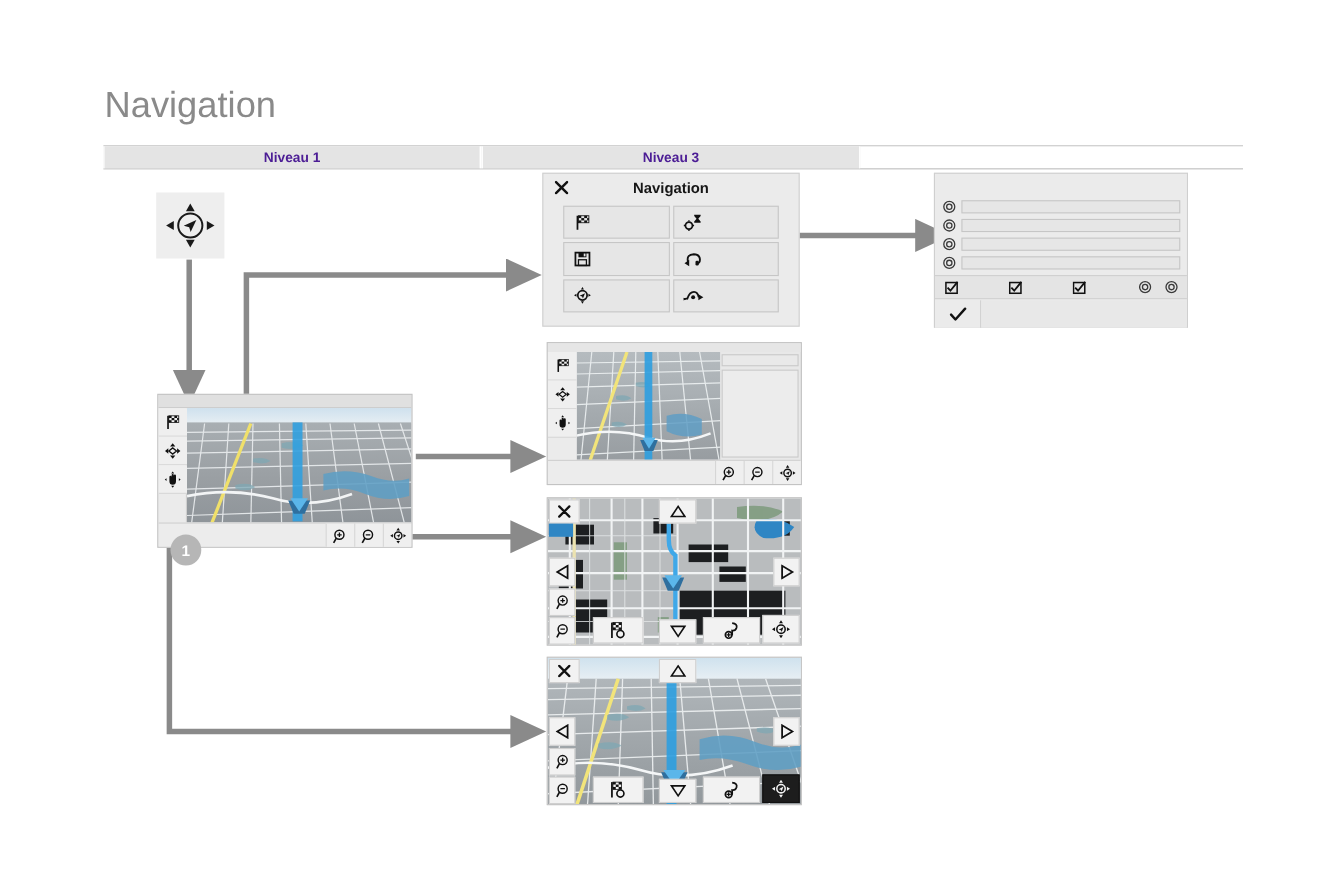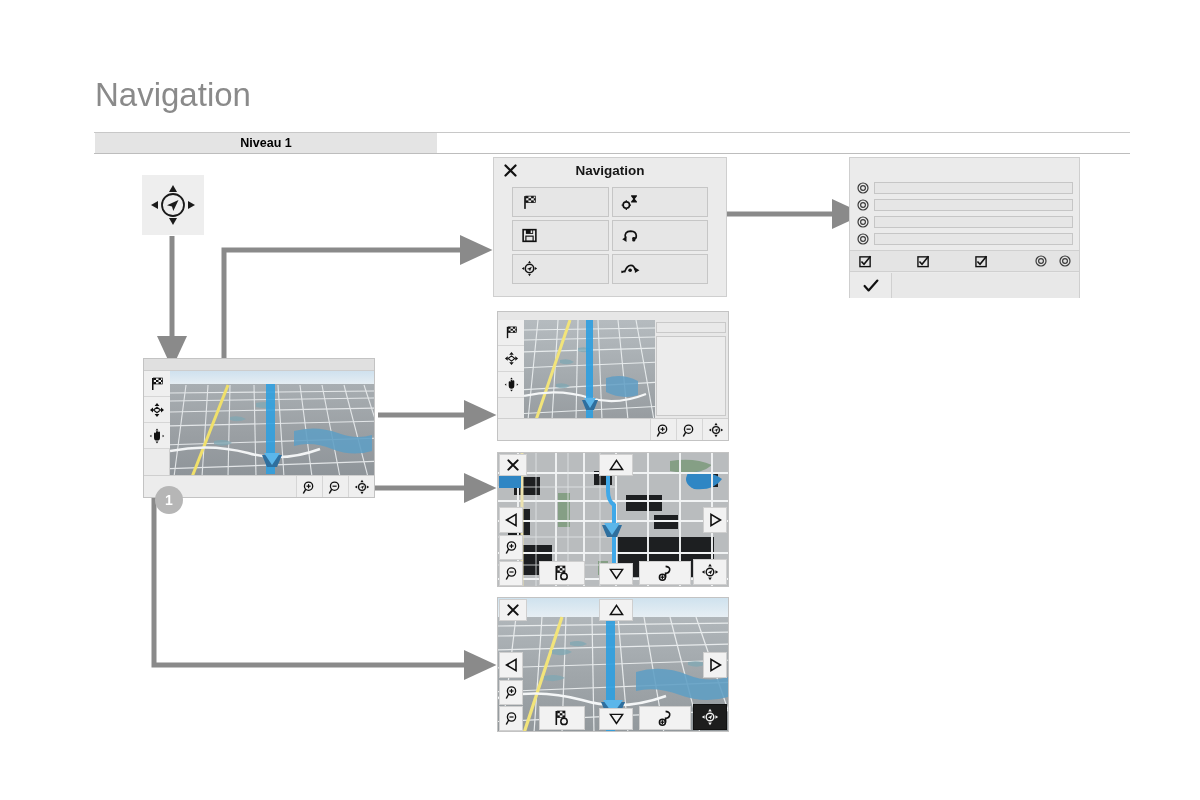--- a/index.html
+++ b/index.html
@@ -33,21 +33,21 @@
     left: 94px; top: 132px;
     width: 1036px; height: 22px;
     display: flex;
     border-top: 1px solid #c8c8c8;
     border-bottom: 1px solid #bdbdbd;
   }
   .level-cell {
     background: #e4e4e4;
     font-size: 12.5px;
     font-weight: bold;
-    color: #000000;
+    color: #4c1d95;
     display: flex;
     align-items: center;
     justify-content: center;
     border-right: 2px solid #ffffff;
     border-left: 1px solid #ffffff;
   }
   .level-cell:last-child { border-right: 1px solid #ffffff; }
   .lv1 { width: 344px; }
   .lv2 { width: 348px; }
   .lv3 { width: 344px; }
@@ -204,20 +204,21 @@
 </style>
 </head>
 <body>
 
 <div id="page">
 
   <div id="page-title">Navigation</div>
 
   <div id="level-header">
     <div class="level-cell lv1">Niveau 1</div>
+    <div class="level-cell lv3">Niveau 3</div>
   </div>
 
   <svg id="connectors" viewBox="0 0 1200 800">
     <defs>
       <marker id="ah" markerWidth="7" markerHeight="7" refX="1.2" refY="3" orient="auto" markerUnits="strokeWidth">
         <path d="M0,0 L6.5,3 L0,6 z" fill="#8a8a8a"></path>
       </marker>
     </defs>
 
     <g>

